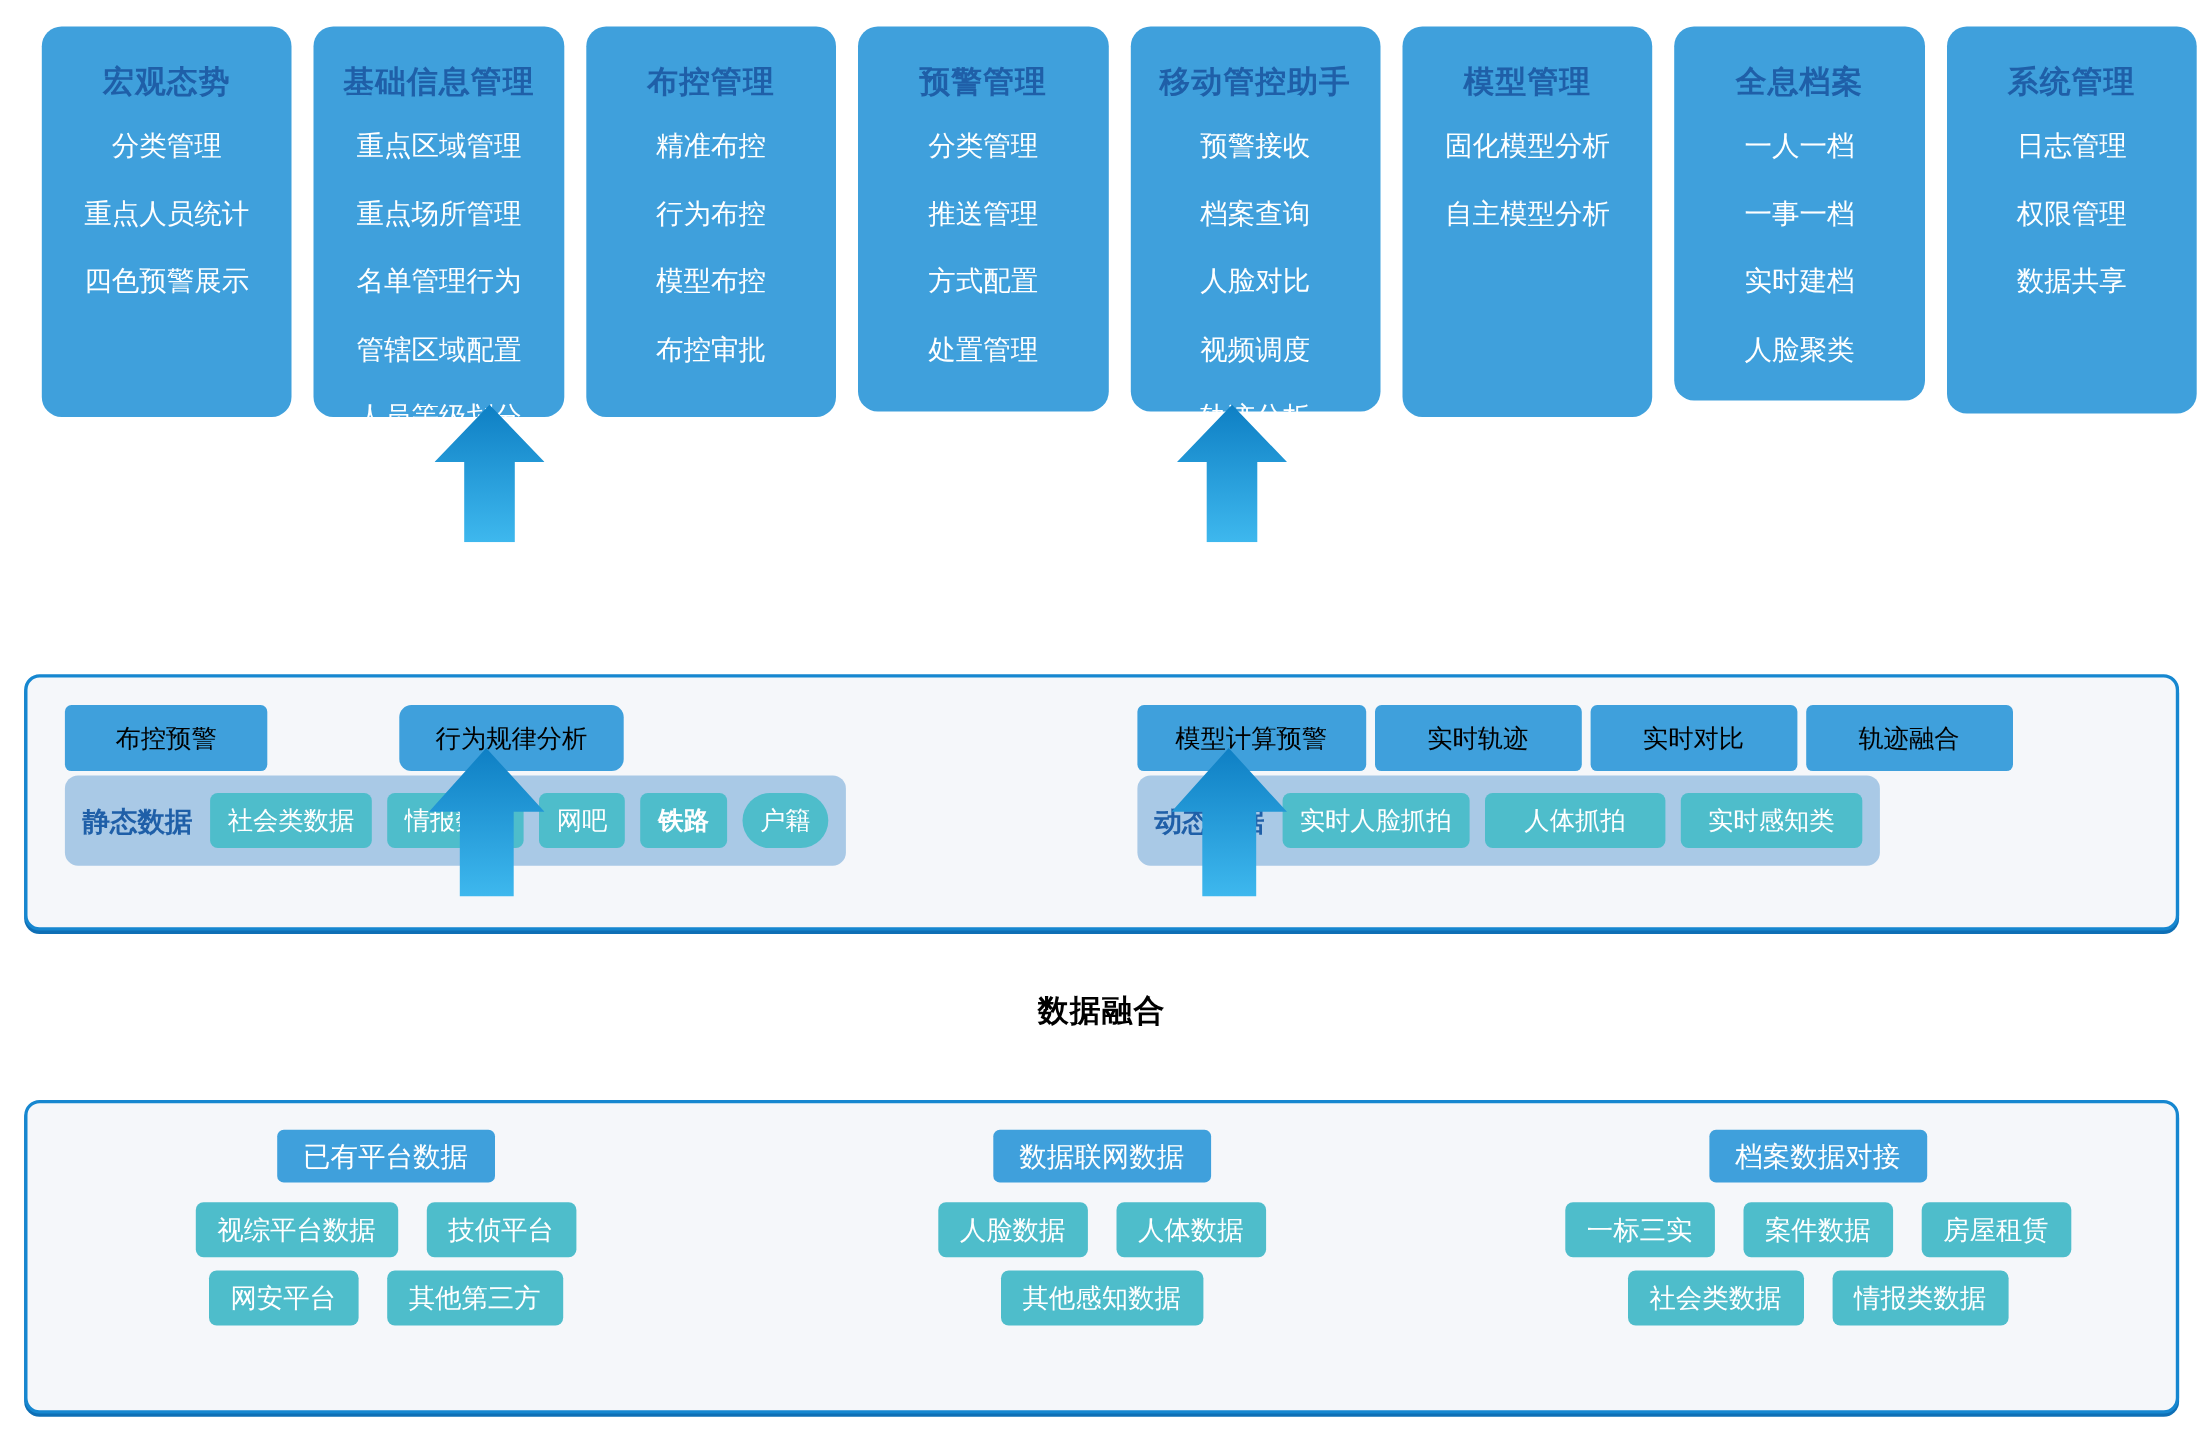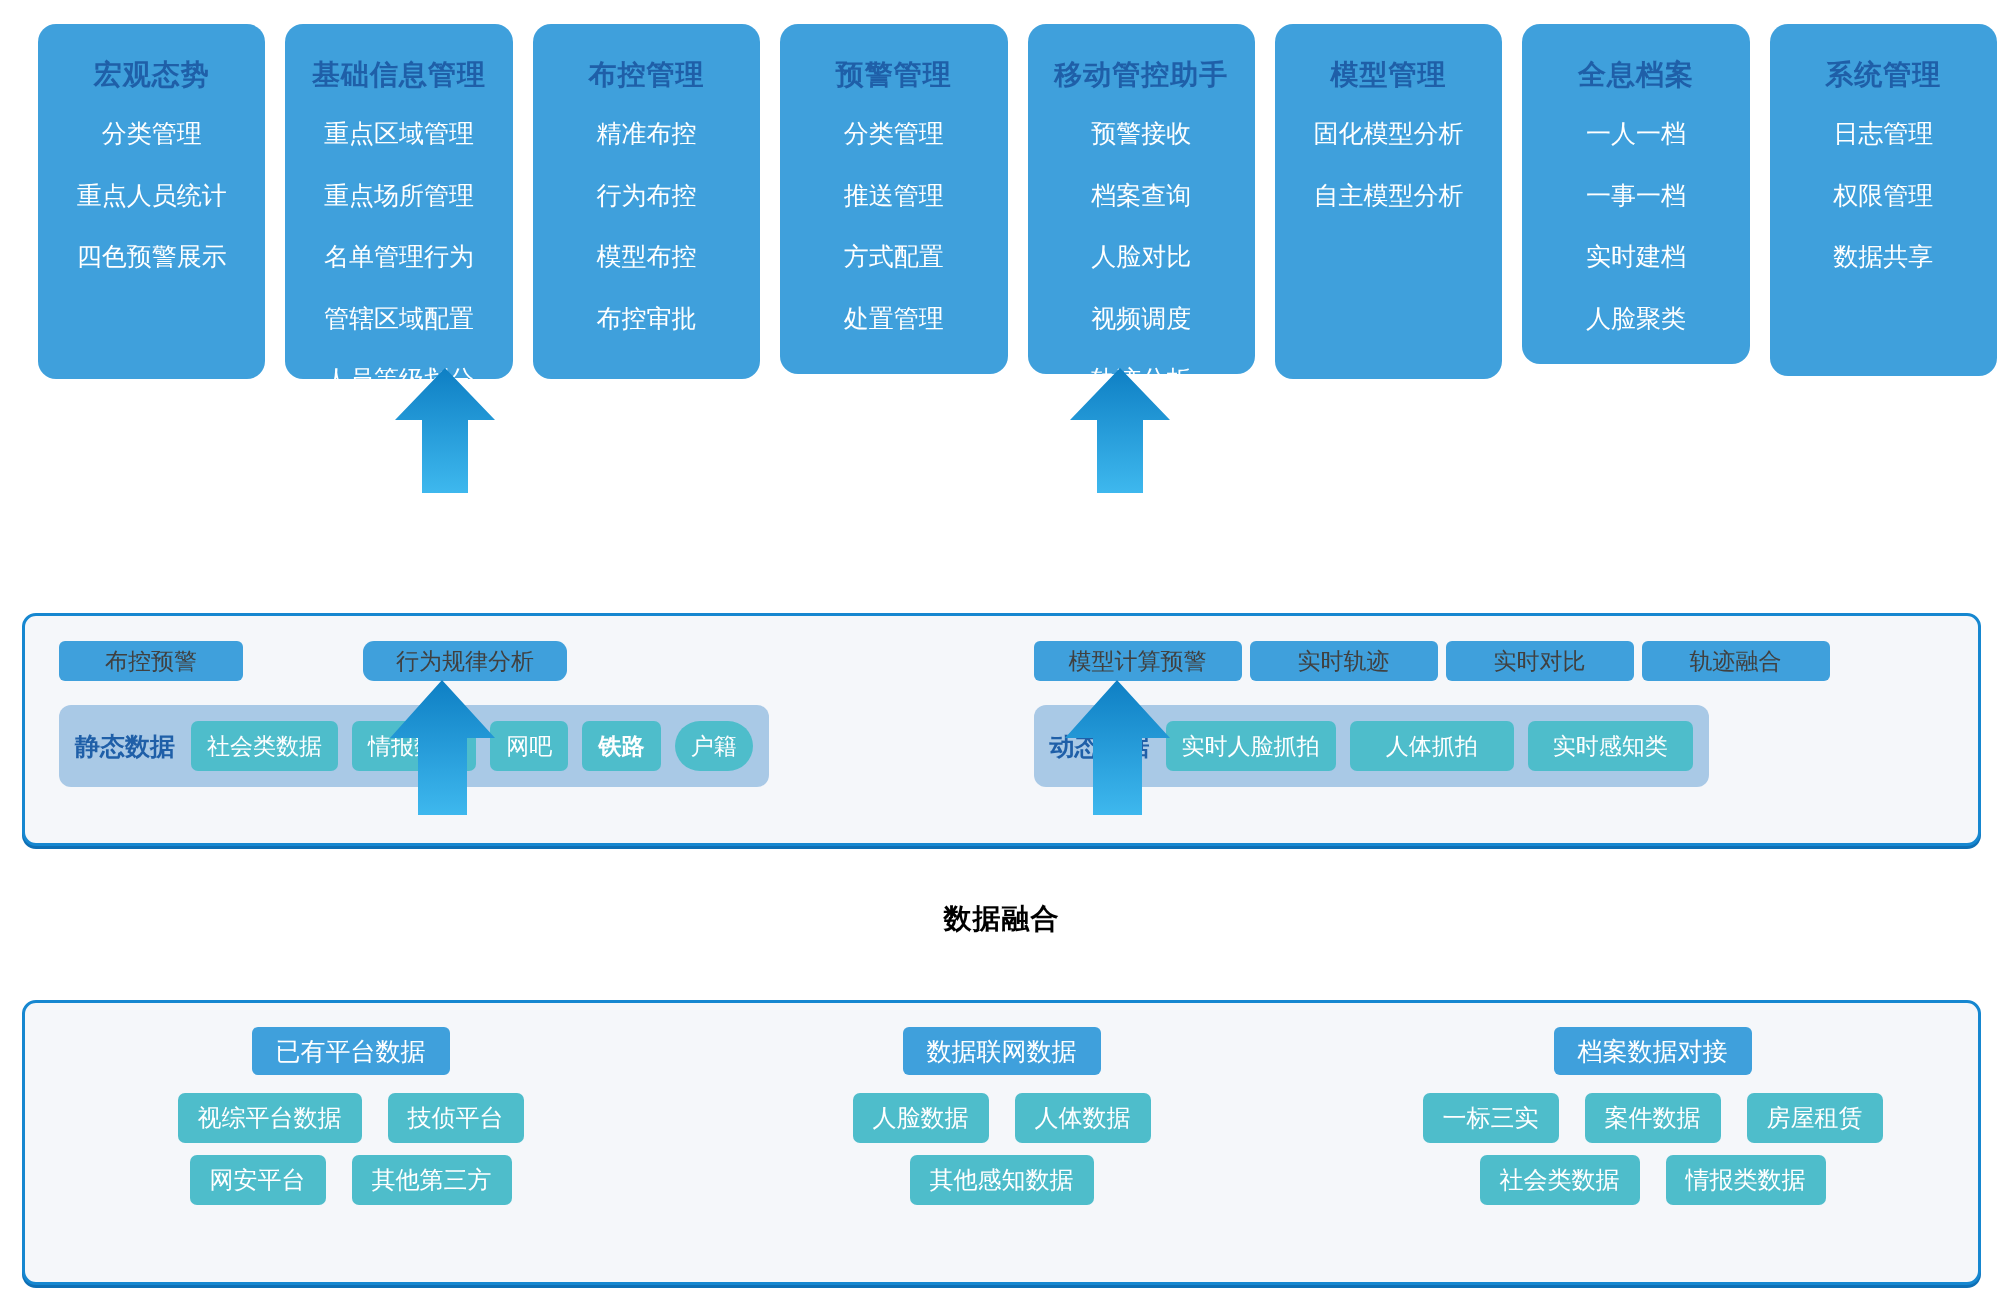--- a/index.html
+++ b/index.html
@@ -77,27 +77,27 @@
     box-sizing:border-box;
   }
   .chip-row{
     display:flex;
     align-items:center;
     position:absolute;
     top:25px;
   }
   .chip{
     background:#3FA0DC;
-    color:#404040;
+    color:#000000;
     border-radius:6px;
     font-size:23px;
     text-align:right;
     white-space:nowrap;
     display:flex;align-items:center;justify-content:center;
-    height:40px;
+    height:60px;
     padding:0 18px;
   }
   .group-box{
     position:absolute;
     background:#A9C9E6;
     border-radius:12px;
     display:flex;
     align-items:center;
     height:82px;
     padding:0 16px;

